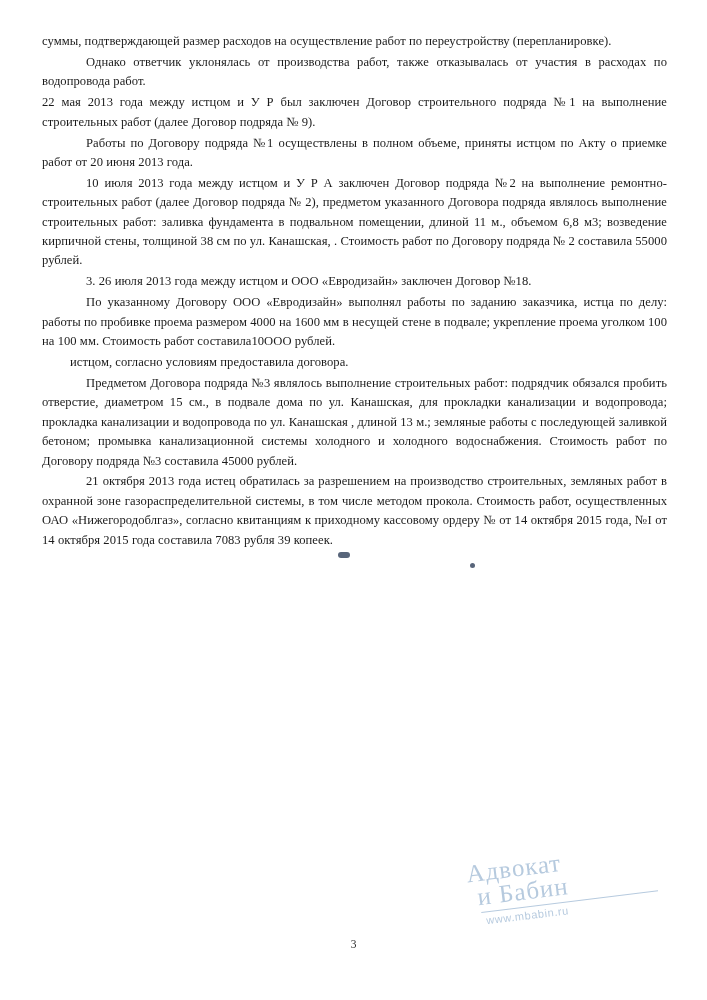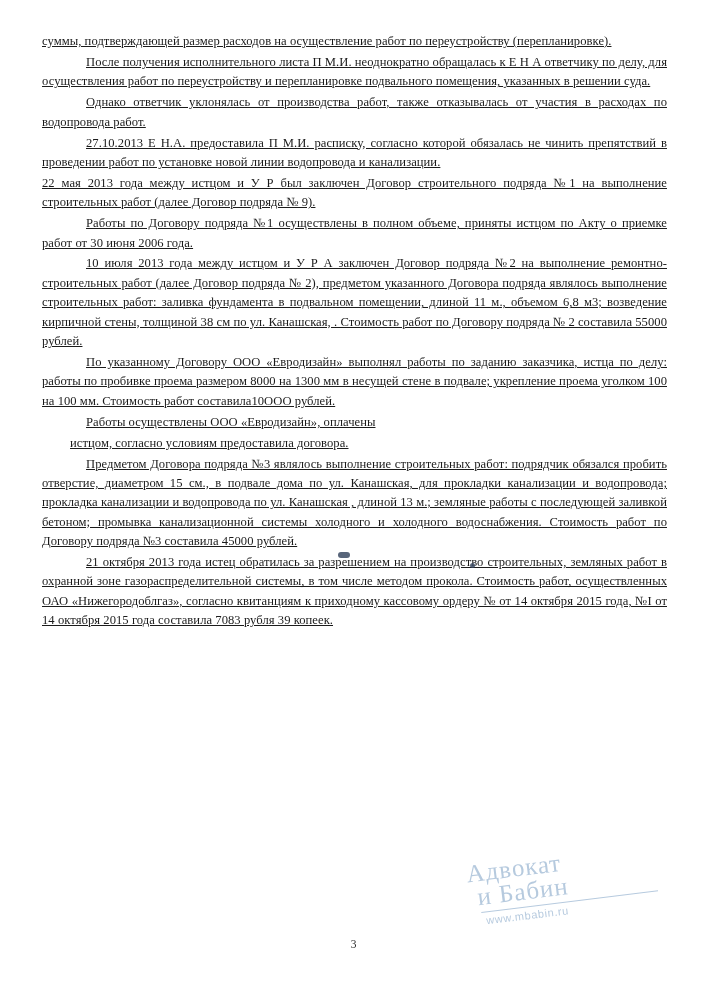--- a/index.html
+++ b/index.html
@@ -14,21 +14,20 @@
     background: #ffffff;
     overflow: hidden;
     font-family: "Liberation Serif", serif;
     color: #1b1b1b;
   }
   .doc-body {
     position: absolute;
     left: 42px;
     top: 32px;
     width: 625px;
-    text-decoration: underline;
   }
   p.para {
     margin: 0 0 1.5px 0;
     font-size: 12.6px;
     line-height: 19.4px;
     text-align: justify;
     text-justify: inter-word;
     letter-spacing: 0.05px;
   }
   p.ind::first-line {
@@ -110,28 +109,26 @@
 </head>
 <body>
 
 <div class="page">
 
   <div class="scan-edge-top"></div>
 
   <div class="doc-body">
 
     <p class="para">суммы, подтверждающей размер расходов на осуществление работ по переустройству (перепланировке).</p>
-    <p class="para ind">После получения исполнительного листа П           М.И. неоднократно обращалась к Е          Н          А           ответчику по делу, для осуществления работ по переустройству и перепланировке подвального помещения, указанных в решении суда.</p>
     <p class="para ind">Однако ответчик уклонялась от производства работ, также отказывалась от участия в расходах по водопровода работ.</p>
-    <p class="para ind">27.10.2013 Е            Н.А. предоставила П           М.И. расписку, согласно которой обязалась не чинить препятствий в проведении работ по установке новой линии водопровода и канализации.</p>
     <p class="para">22 мая 2013 года между истцом и У                 Р               был заключен Договор строительного подряда №1 на выполнение строительных работ (далее Договор подряда № 9).</p>
-    <p class="para ind">Работы по Договору подряда №1 осуществлены в полном объеме, приняты истцом по Акту о приемке работ от 30 июня 2006 года.</p>
+    <p class="para ind">Работы по Договору подряда №1 осуществлены в полном объеме, приняты истцом по Акту о приемке работ от 20 июня 2013 года.</p>
     <p class="para ind">10 июля 2013 года между истцом и У            Р         А               заключен Договор подряда №2 на выполнение ремонтно-строительных работ (далее Договор подряда № 2), предметом указанного Договора подряда являлось выполнение строительных работ: заливка фундамента в подвальном помещении, длиной 11 м., объемом 6,8 м3; возведение кирпичной стены, толщиной 38 см по ул. Канашская,            . Стоимость работ по Договору подряда № 2 составила 55000 рублей.</p>
-    <p class="para ind">По указанному Договору ООО «Евродизайн» выполнял работы по заданию заказчика, истца по делу:  работы по пробивке проема размером 8000 на 1300 мм в несущей стене в подвале;  укрепление проема уголком 100 на 100 мм. Стоимость работ составила10ООО рублей.</p>
-    <p class="para ind">Работы осуществлены ООО «Евродизайн», оплачены</p>
+    <p class="para ind">3. 26 июля 2013 года между истцом и      ООО «Евродизайн» заключен Договор №18.</p>
+    <p class="para ind">По указанному Договору ООО «Евродизайн» выполнял работы по заданию заказчика, истца по делу:  работы по пробивке проема размером 4000 на 1600 мм в несущей стене в подвале;  укрепление проема уголком 100 на 100 мм. Стоимость работ составила10ООО рублей.</p>
     <p class="para ind-sm">истцом, согласно условиям предоставила договора.</p>
     <p class="para ind">Предметом Договора подряда №3 являлось выполнение строительных работ: подрядчик обязался пробить отверстие, диаметром 15 см., в подвале дома по ул. Канашская,                 для прокладки канализации и водопровода; прокладка канализации и водопровода по ул. Канашская             , длиной 13 м.; земляные работы с последующей заливкой бетоном; промывка канализационной системы холодного и холодного водоснабжения. Стоимость работ по Договору подряда №3 составила 45000 рублей.</p>
     <p class="para ind">21 октября 2013 года истец обратилась за разрешением на производство строительных, земляных работ в охранной зоне газораспределительной системы, в том числе методом прокола. Стоимость работ, осуществленных ОАО «Нижегородоблгаз», согласно квитанциям к приходному кассовому ордеру №        от 14 октября 2015 года, №I          от 14 октября 2015 года составила       7083 рубля 39 копеек.</p>
 
   </div>
 
   <div class="ink" style="left:338px; top:552px; width:12px; height:6px; border-radius:3px;"></div>
   <div class="ink" style="left:470px; top:563px; width:5px; height:5px;"></div>
 
   <div class="stamp">

